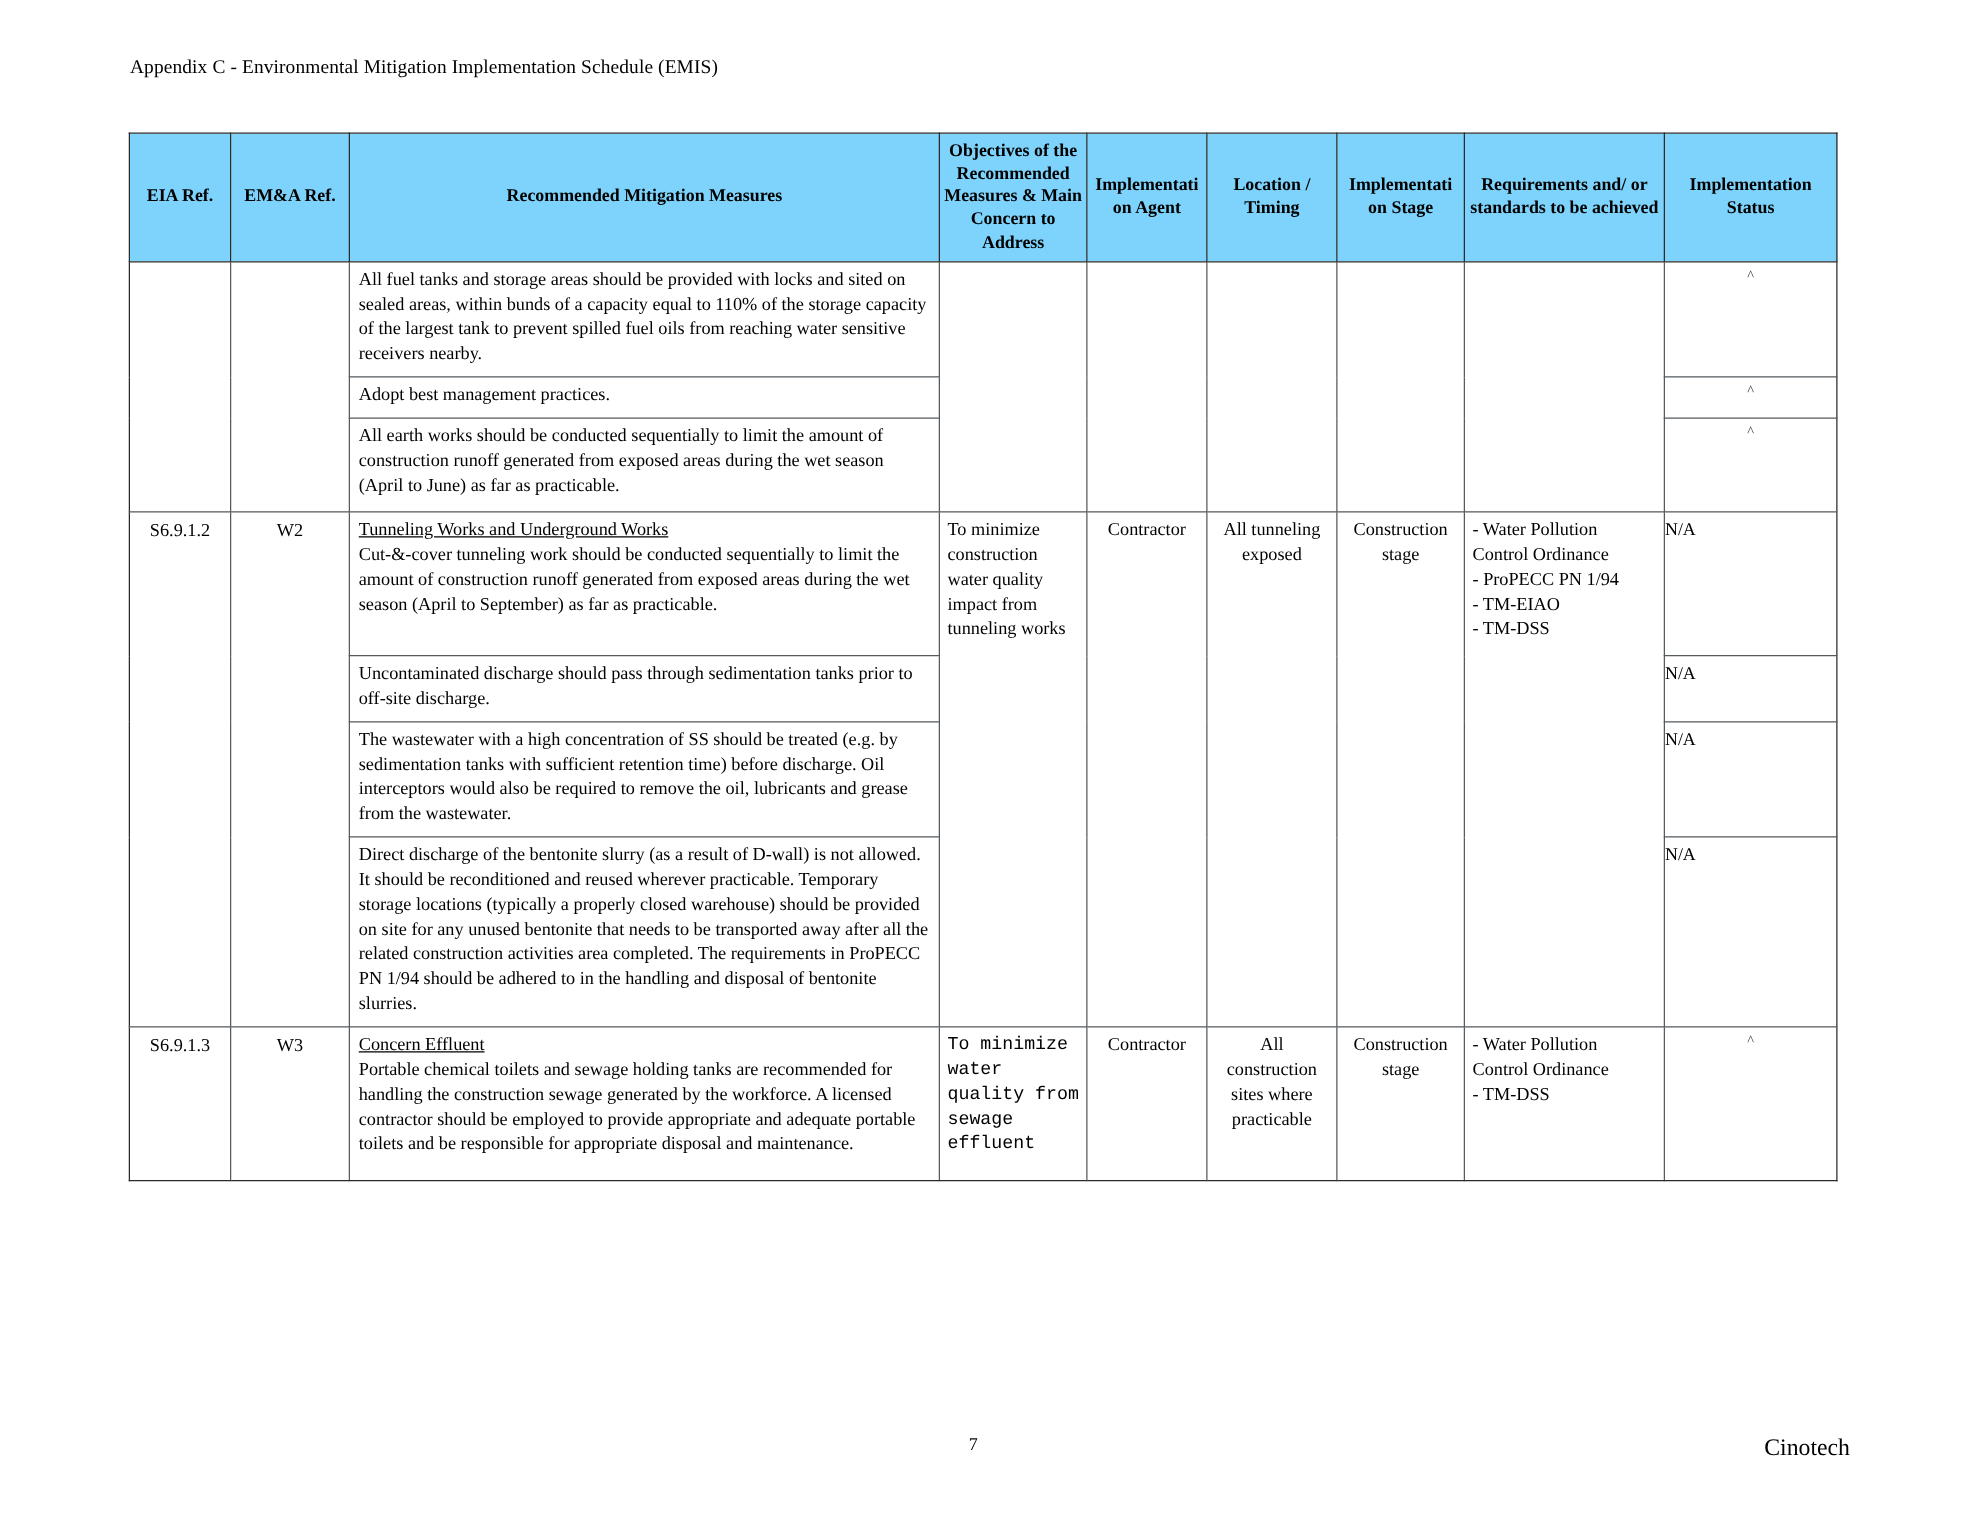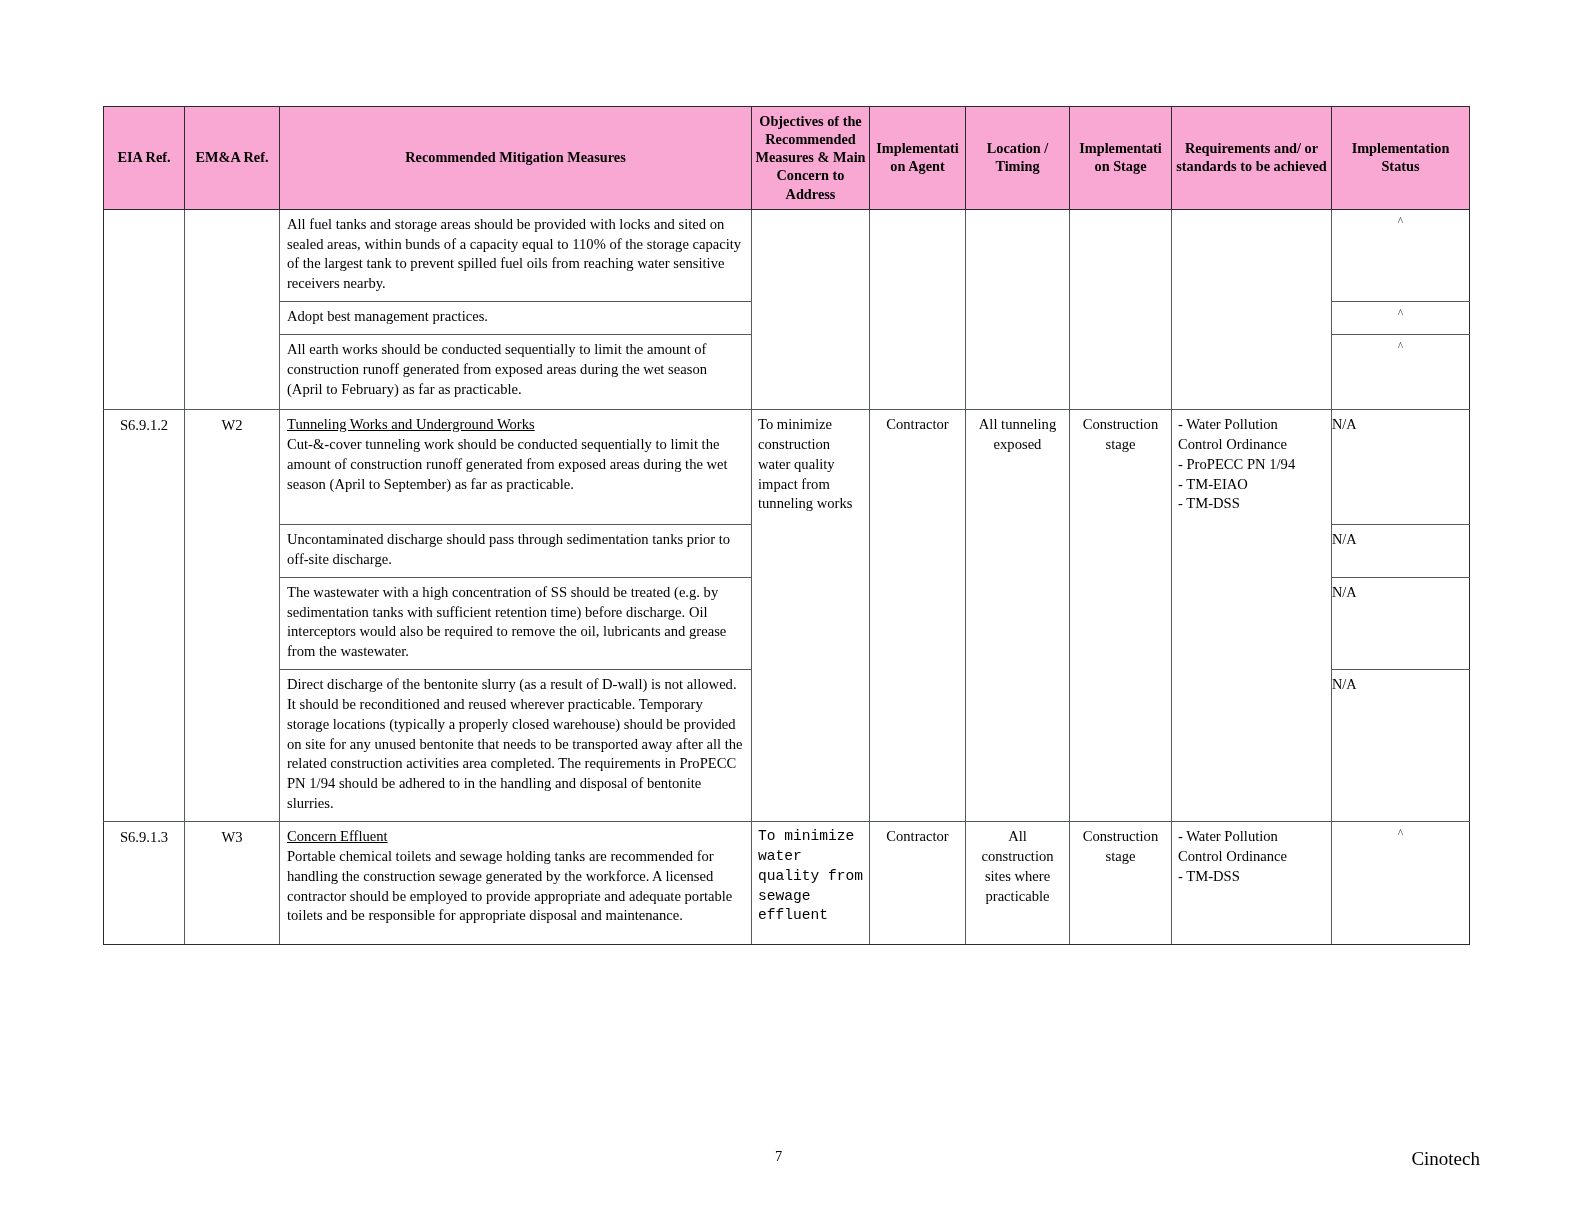--- a/index.html
+++ b/index.html
@@ -43,21 +43,21 @@
     line-height: 1.36;
   }
 
   table.emis td, table.emis th {
     border: 1px solid #555a5e;
     padding: 0;
     vertical-align: top;
   }
 
   table.emis thead th {
-    background: #f9a8d4;
+    background: #7dd3fc;
     border: 1.6px solid #2b2b2b;
     text-align: center;
     vertical-align: middle;
     font-weight: bold;
     font-size: 14.3px;
     line-height: 1.27;
     padding: 5px 3px 6px 3px;
     height: 82px;
     box-sizing: border-box;
   }
@@ -127,20 +127,21 @@
     right: 104px;
     top: 1148px;
     font-size: 19px;
   }
 </style>
 </head>
 <body>
 
 <div class="page">
 
+  <div class="doc-header">Appendix C - Environmental Mitigation Implementation Schedule (EMIS)</div>
 
   <table class="emis">
     <colgroup>
       <col class="c-eia">
         <col class="c-emea">
         <col class="c-meas">
         <col class="c-obj">
       <col class="c-agent">
         <col class="c-loc">
         <col class="c-stage">
@@ -198,21 +199,21 @@
               <span class="meas-body">Adopt best management practices.</span>
             </span>
           </td>
           <td class="outer-right">
             <span class="status-mark">^</span>
           </td>
         </tr>
         <tr style="height: 75px;">
           <td>
             <span class="cell-pad">
-              <span class="meas-body">All earth works should be conducted sequentially to limit the amount of construction runoff generated from exposed areas during the wet season (April to February) as far as practicable.</span>
+              <span class="meas-body">All earth works should be conducted sequentially to limit the amount of construction runoff generated from exposed areas during the wet season (April to June) as far as practicable.</span>
             </span>
           </td>
           <td class="outer-right">
             <span class="status-mark">^</span>
           </td>
         </tr>
         <tr class="group-start" style="height: 115px;">
           <td class="ref-cell outer-left" rowspan="4">
             <span class="cell-pad-c">S6.9.1.2</span>
           </td>

